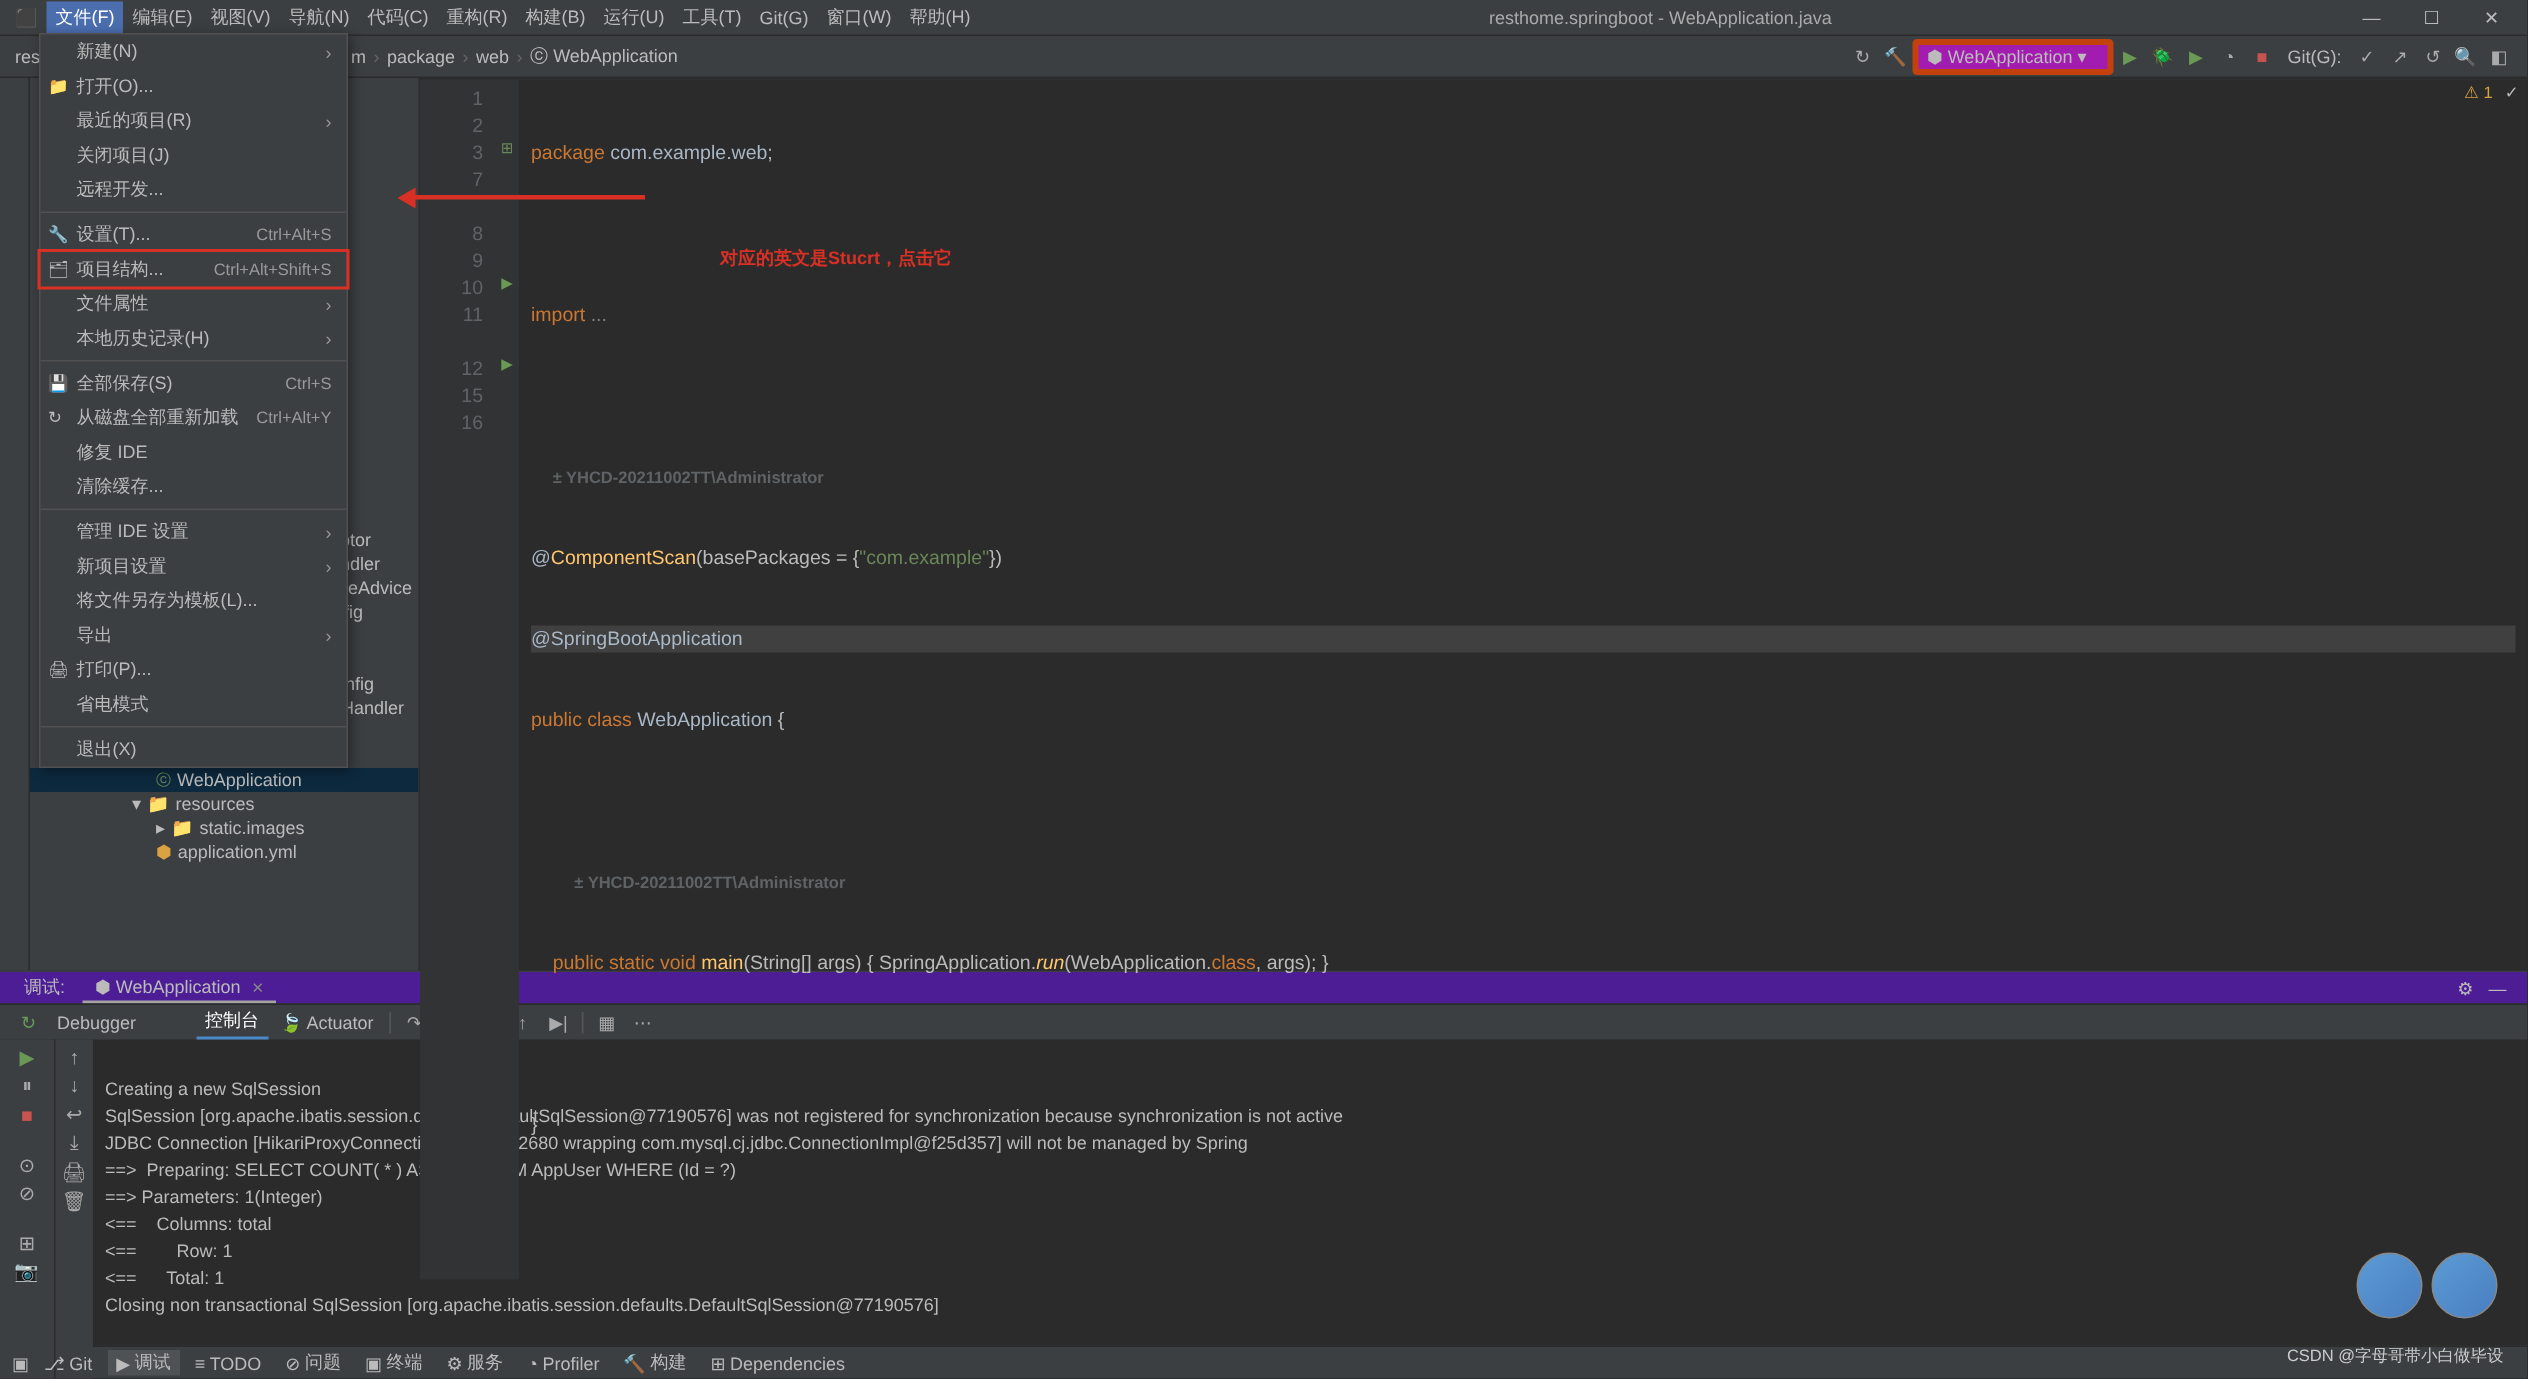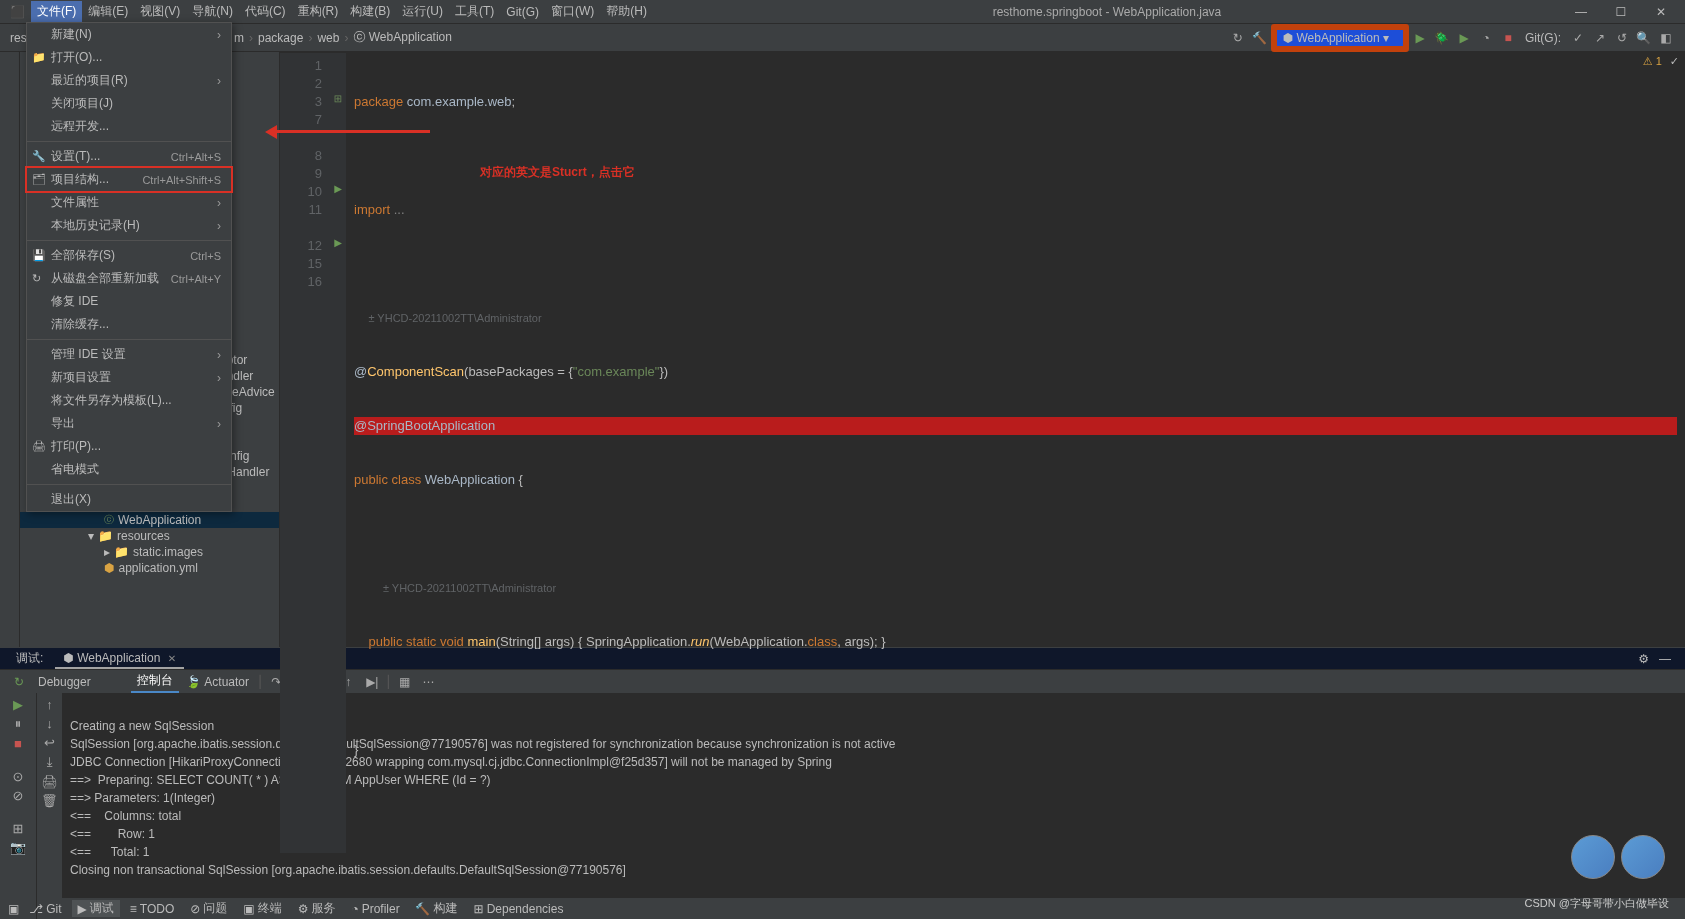--- a/index.html
+++ b/index.html
@@ -8,21 +8,21 @@
 .menubar .item { padding:2px 6px; color:#bbb; cursor:pointer; }
 .menubar .item.active { background:#4b6eaf; color:#fff; }
 .menubar .title { flex:1; text-align:center; color:#aaa; }
 .win-controls { display:flex; margin-left:auto; }
 .win-controls span { width:40px; text-align:center; color:#bbb; }
 .breadcrumb-bar { height:28px; background:#3c3f41; display:flex; align-items:center; padding:0 8px; border-bottom:1px solid #2b2b2b; }
 .breadcrumb-bar .crumb { color:#bbb; padding:0 2px; }
 .breadcrumb-bar .sep { color:#666; padding:0 3px; }
 .breadcrumb-bar .spacer { flex:1; }
 .breadcrumb-bar .tool { padding:0 6px; color:#bbb; display:flex; align-items:center; }
-.run-select { background:#1d4ed8; border:6px solid #c2410c; padding:1px 14px 1px 6px; color:#bbb; border-radius:3px; }
+.run-select { background:#a21caf; border:4px solid #c2410c; padding:1px 14px 1px 6px; color:#bbb; border-radius:3px; }
 .icon-btn { width:22px; height:22px; display:inline-flex; align-items:center; justify-content:center; color:#aaa; }
 .play { color:#6a9955; }
 .bug { color:#6a9955; }
 .stop { color:#c75450; }
 .main { display:flex; height:calc(100% - 52px - 250px - 22px); }
 .left-rail { width:20px; background:#3c3f41; border-right:1px solid #2b2b2b; }
 .dropdown { position:absolute; left:26px; top:22px; width:206px; background:#3c3f41; border:1px solid #515151; box-shadow:2px 2px 8px rgba(0,0,0,.4); z-index:100; }
 .dropdown .mi { display:flex; align-items:center; padding:3px 10px 3px 24px; color:#bbb; position:relative; }
 .dropdown .mi .kb { margin-left:auto; color:#999; font-size:11px; }
 .dropdown .sep { height:1px; background:#515151; margin:3px 0; }
@@ -49,30 +49,30 @@
 .gutter-marks { width:16px; background:#313335; padding-top:4px; }
 .gutter-marks div { height:18px; text-align:center; font-size:10px; color:#6a8759; }
 .code { flex:1; padding:4px 8px; line-height:18px; white-space:pre; }
 .code div { height:18px; }
 .k { color:#cc7832; }
 .s { color:#6a8759; }
 .c { color:#808080; }
 .f { color:#ffc66d; }
 .t { color:#a9b7c6; }
 .i { font-style:italic; color:#ffc66d; }
-.author { color:#606366; font-size:11px; }
-.curline { background:#b91c1c; }
+.author { color:#606366; font-size:11px;font-weight:bold; }
+.curline { background:#404040; }
 .editor-status { position:absolute; right:6px; top:2px; color:#bbb; font-size:11px; display:flex; gap:8px; }
 .warn { color:#d9a343; }
 .arrow-annotation { position:absolute; left:270px; top:130px; z-index:200; pointer-events:none; }
 .arrow-line { width:160px; height:3px; background:#d93025; position:relative; }
 .arrow-line::before { content:''; position:absolute; left:-12px; top:-5px; border:7px solid transparent; border-right:12px solid #d93025; }
 .red-text { position:absolute; left:480px; top:164px; color:#d93025; font-size:12px; font-weight:bold; z-index:50; }
 .bottom-panel { height:250px; background:#2b2b2b; border-top:1px solid #3c3f41; display:flex; flex-direction:column; }
-.bp-tabs { height:24px; background:#0f172a; display:flex; align-items:center; padding:0 8px; gap:4px; }
+.bp-tabs { height:24px; background:#4c1d95; display:flex; align-items:center; padding:0 8px; gap:4px; }
 .bp-tab { padding:2px 8px; color:#bbb; }
 .bp-tab.active { border-bottom:2px solid #a3a3a3; }
 .bp-tab .close { color:#888; margin-left:4px; font-size:10px; }
 .bp-toolbar { height:26px; background:#3c3f41; display:flex; align-items:center; padding:0 8px; gap:2px; border-top:1px solid #2b2b2b; }
 .bp-toolbar .bt { padding:2px 6px; color:#bbb; }
 .bp-toolbar .bt.active { border-bottom:2px solid #4a88c7; color:#fff;margin-left:32px; }
 .bp-body { flex:1; display:flex; }
 .bp-left { width:36px; background:#3c3f41; display:flex; flex-direction:column; align-items:center; padding:4px 0; gap:4px; }
 .bp-left2 { width:26px; background:#3c3f41; display:flex; flex-direction:column; align-items:center; padding:4px 0; gap:4px; border-left:1px solid #2b2b2b; }
 .bp-left span, .bp-left2 span { color:#aaa; font-size:13px; }

